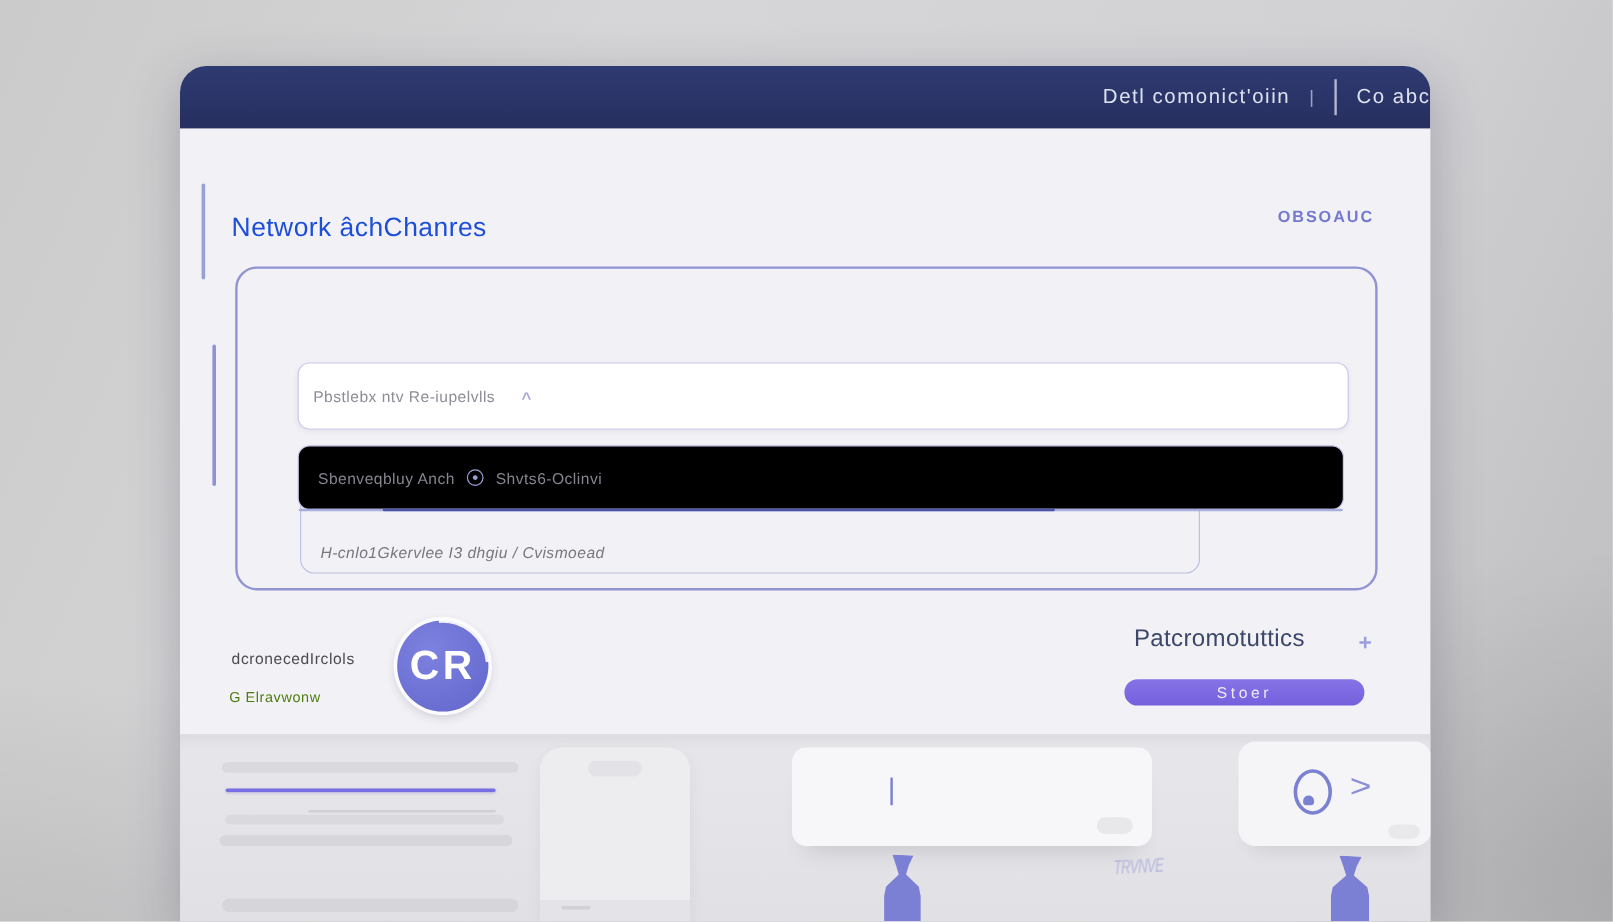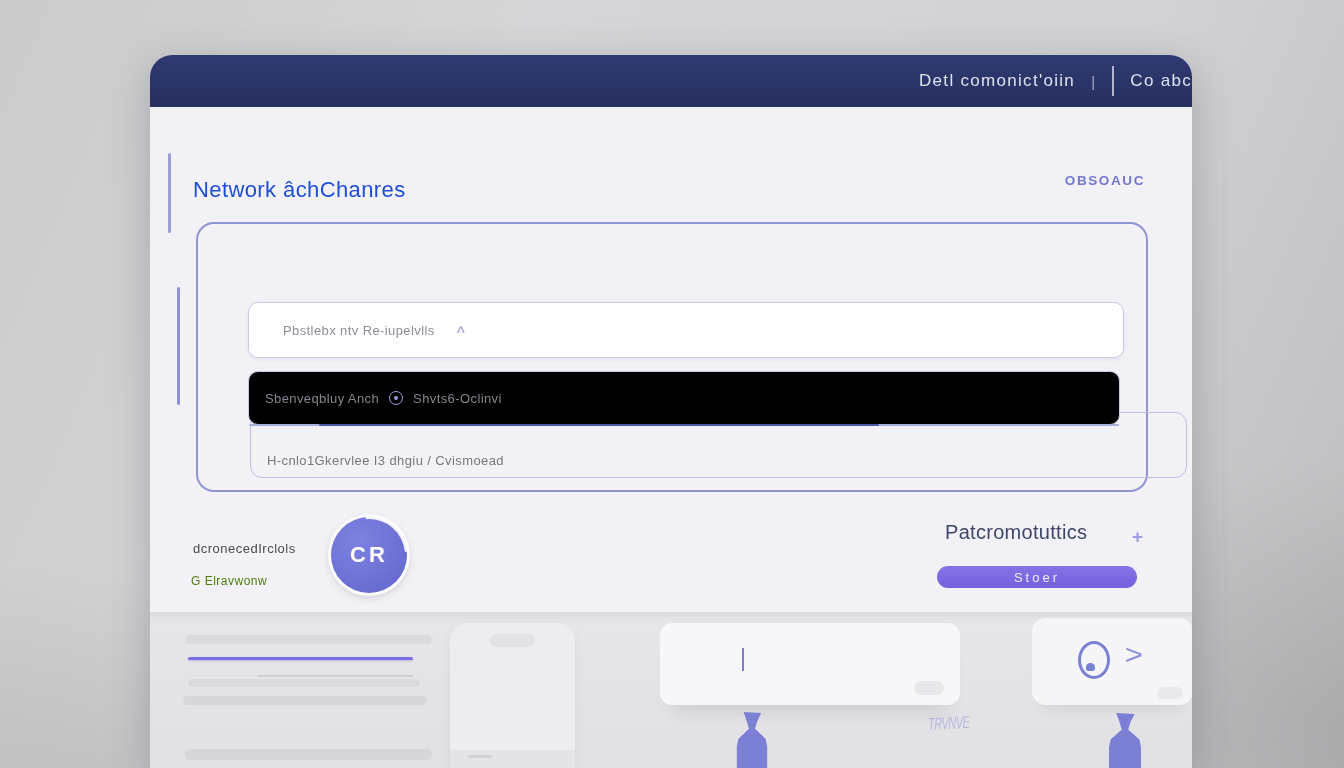--- a/index.html
+++ b/index.html
@@ -31,29 +31,29 @@
   .hdr-pipe { opacity:.65; font-size:15px; }
   .hdr-vbar { width:2px; height:30px; background:#c9cde6; opacity:.85; }
   
   .accent-1 { position:absolute; left:18px; top:98px; width:3px; height:80px; background:#9aa0cf; border-radius:2px; }
   .accent-2 { position:absolute; left:27px; top:232px; width:3px; height:118px; background:#8f93d6; border-radius:2px; }
   .sec-title { position:absolute; left:43px; top:122px; font-size:22px; color:#1d4ed8; letter-spacing:.4px; }
   .sec-action { position:absolute; right:47px; top:118px; font-size:13.5px; font-weight:bold; letter-spacing:1.6px; color:#7478cf; cursor:pointer; }
   
   .outer-box { position:absolute; left:46px; top:167px; width:952px; height:270px; border:2px solid #9094d2; border-radius:18px; }
   .row3 {
-    position:absolute; left:100px; top:357px; width:937px; height:66px;
+    position:absolute; left:100px; top:357px; width:750px; height:66px;
     border:1.5px solid #bcc0e2; border-radius:12px;
-    font-size:13px; color:#77777f; letter-spacing:.4px; padding:40px 0 0 16px;
+    font-size:13px; color:#77777f; letter-spacing:.4px; padding:40px 0 0 16px;font-style:italic;
   }
   .field1 {
     position:absolute; left:98px; top:247px; width:876px; height:56px;
     background:#fff; border:1.5px solid #cbc8ec; border-radius:10px;
     box-shadow:0 2px 4px rgba(90,90,150,.08);
-    display:flex; align-items:center; padding-left:34px; gap:22px;
+    display:flex; align-items:center; padding-left:12px; gap:22px;
     font-size:13px; color:#8d8d98; letter-spacing:.4px;
   }
   .caret-ic { color:#a7a7da; font-size:14px; font-weight:bold; transform:translateY(2px); }
   .field2 {
     position:absolute; left:98px; top:316px; width:872px; height:54px;
     background:#000000; border:1.5px solid #cbc8ec; border-radius:10px;
     display:flex; align-items:center; padding-left:16px; gap:10px;
     font-size:13px; color:#85858f; letter-spacing:.4px;
   }
   .f2-under { position:absolute; left:0; bottom:-2px; width:100%; height:2px; background:#a9afdd; border-radius:2px; }
@@ -64,21 +64,21 @@
   }
   .ring-badge-sm::after { content:""; position:absolute; left:4px; top:4px; width:4px; height:4px; background:#9aa0d8; border-radius:50%; }
   
   .info-label { position:absolute; left:43px; top:486px; font-size:13px; color:#4b4b52; letter-spacing:.5px; }
   .info-sub { position:absolute; left:41px; top:519px; font-size:12px; color:#4d7c0f; letter-spacing:.5px; }
   .badge {
     position:absolute; left:181px; top:462px; width:76px; height:76px; border-radius:50%;
     background:radial-gradient(circle at 36% 32%, #7d82e0, #6165cb);
     box-shadow:0 0 0 3px #fbfbfd, 0 3px 10px rgba(40,40,80,.25);
     display:flex; align-items:center; justify-content:center;
-    color:#fff; font-weight:bold; font-size:22px; letter-spacing:3px;text-align:right;
+    color:#fff; font-weight:bold; font-size:34px; letter-spacing:3px;text-align:right;
   }
   .badge::after {
     content:""; position:absolute; inset:-1px; border-radius:50%;
     border:3px solid transparent; border-top-color:rgba(255,255,255,.9);
     transform:rotate(40deg);
   }
   .panel-title { position:absolute; left:795px; top:466px; font-size:20px; font-weight:500; color:#3c4769; letter-spacing:.3px; }
   .panel-plus { position:absolute; left:982px; top:471px; font-size:19px; font-weight:bold; color:#9aa0dd; cursor:pointer; }
   .panel-btn {
     position:absolute; left:787px; top:511px; width:200px; height:22px;

